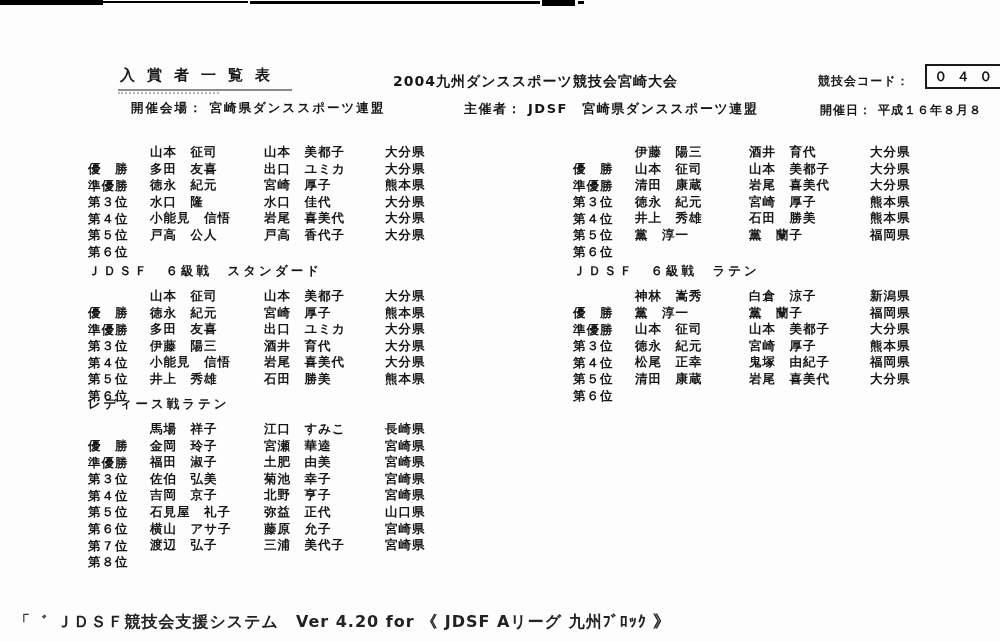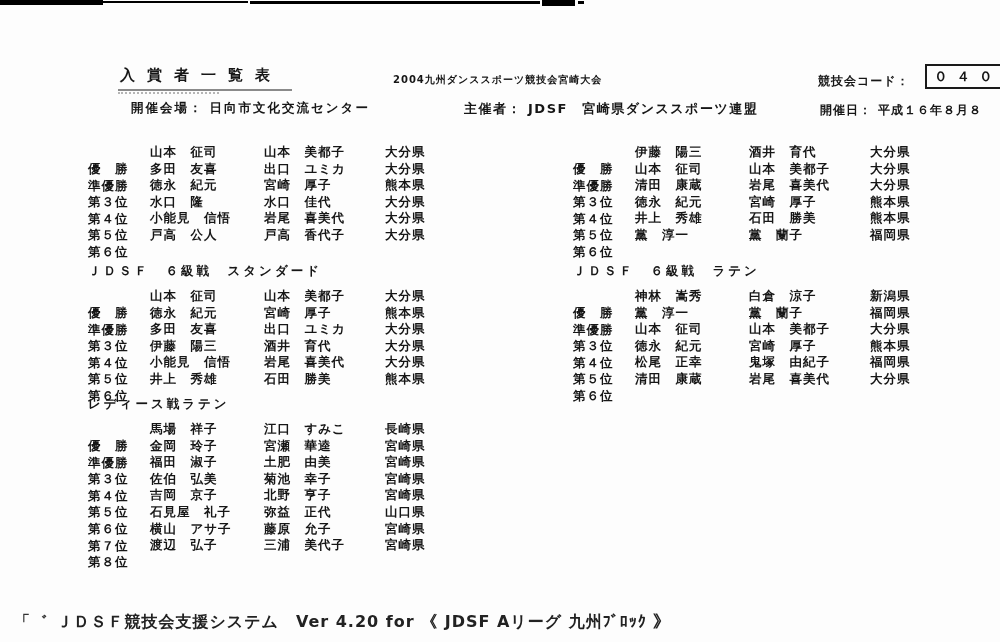--- a/index.html
+++ b/index.html
@@ -14,21 +14,21 @@
   .artifact{position:absolute;background:#000;}
   
   .doc-title{
     left:118px;top:66px;font-size:15px;letter-spacing:12px;
     padding:0 10px 4px 2px;border-bottom:2px solid #8a8a8a;
   }
   .doc-title::after{
     content:"";position:absolute;left:0;top:100%;margin-top:3px;
     width:58%;border-bottom:2px dotted #b5b5b5;
   }
-  .event-title{left:393px;top:73px;font-size:10px;letter-spacing:1px;}
+  .event-title{left:393px;top:73px;font-size:14px;letter-spacing:1px;}
   .code-label{left:818px;top:73px;font-size:12px;letter-spacing:1px;}
   .code-box{
     left:925px;top:64px;width:78px;height:17px;overflow:hidden;
     border:2px solid #1a1a1a;padding:2px 0 2px 7px;
     font-size:13.5px;letter-spacing:9px;
   }
   .venue-line{left:131px;top:100px;font-size:12.5px;letter-spacing:2px;}
   .org-line{left:464px;top:100px;font-size:13px;letter-spacing:1.5px;}
   .date-line{left:820px;top:102px;font-size:12px;letter-spacing:1px;width:180px;overflow:hidden;}
   .lbl{margin-right:6px;text-align:right;}
@@ -58,21 +58,21 @@
 <div class="artifact" style="left:250px;top:1px;width:290px;height:3px;"></div>
 <div class="artifact" style="left:542px;top:0;width:33px;height:6px;"></div>
 <div class="artifact" style="left:578px;top:1px;width:6px;height:3px;"></div>
 
 <div class="abs doc-title">入賞者一覧表</div>
 <div class="abs event-title">2004九州ダンススポーツ競技会宮崎大会</div>
 <div class="abs code-label">競技会コード：</div>
 <div class="abs code-box">０４０８</div>
 
 <div class="abs venue-line">
-  <span class="lbl">開催会場：</span><span>日向市文化交流センター</span>
+  <span class="lbl">開催会場：</span><span>宮崎県ダンススポーツ連盟</span>
 </div>
 <div class="abs org-line">
   <span class="lbl">主催者：</span><span>JDSF　宮崎県ダンススポーツ連盟</span>
 </div>
 <div class="abs date-line">
   <span class="lbl">開催日：</span><span>平成１６年８月８</span>
 </div>
 
 <div class="section" id="sec0">
   <div class="rows">

